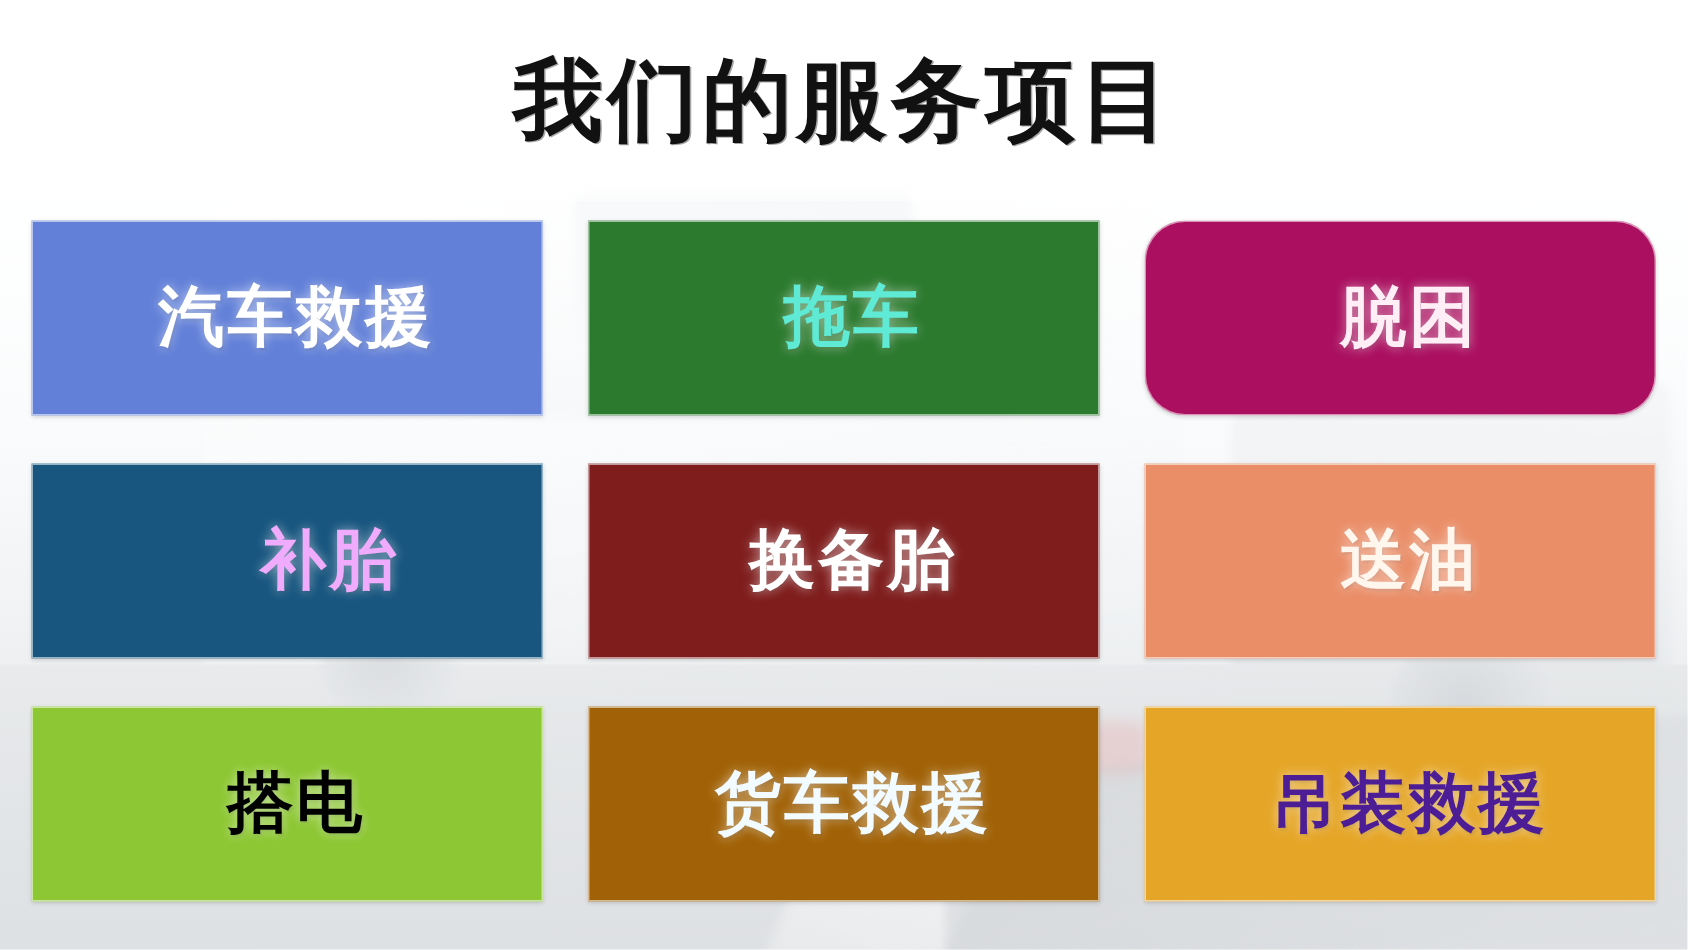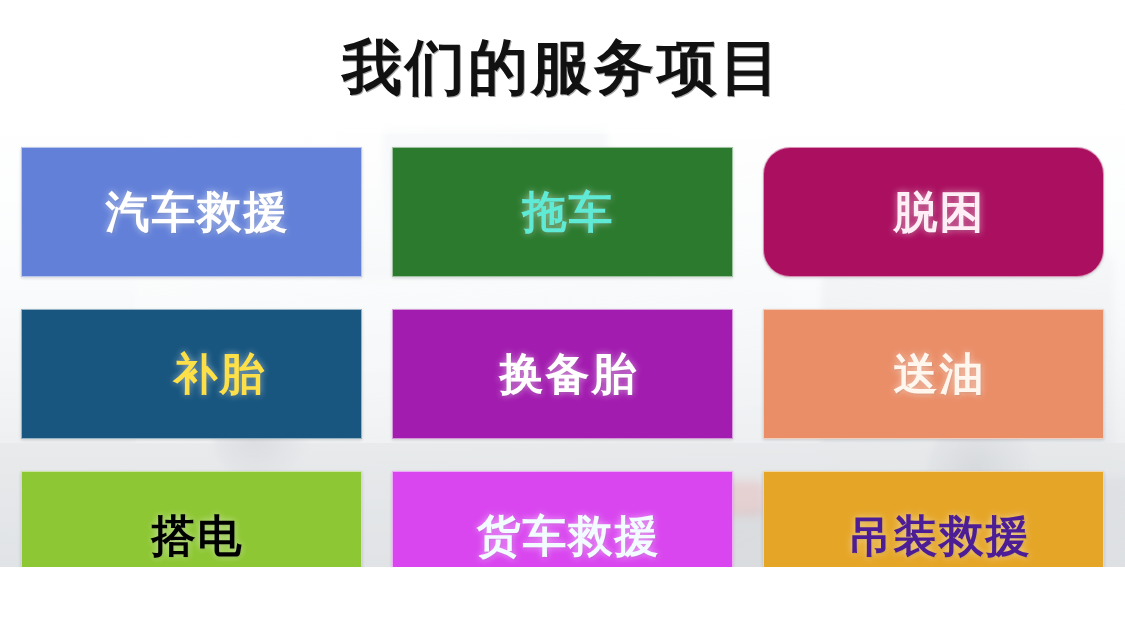--- a/index.html
+++ b/index.html
@@ -8,21 +8,21 @@
     padding: 0;
     background: #ffffff;
   }
   body {
     font-family: "DejaVu Sans", "Liberation Sans", sans-serif;
   }
 
   .poster {
     position: relative;
     width: 1125px;
-    height: 567px;
+    height: 633px;
     overflow: hidden;
     background: #ffffff;
     text-align: center;
   }
 
   
   .backdrop {
     position: absolute;
     left: 0;
     top: 0;
@@ -227,32 +227,32 @@
       <div class="tile" style="background: rgb(98, 128, 216);">
         <span class="tile-label" style="color: rgb(255, 255, 255);">汽车救援</span>
       </div>
       <div class="tile" style="background: rgb(43, 122, 46);">
         <span class="tile-label" style="color: #5eead4;">拖车</span>
       </div>
       <div class="tile" style="background: rgb(171, 16, 96); border-radius: 27px;">
         <span class="tile-label" style="color: rgb(255, 238, 246);">脱困</span>
       </div>
       <div class="tile" style="background: rgb(24, 86, 127);">
-        <span class="tile-label" style="color: #fde047; margin-left: 44px;">补胎</span>
-      </div>
-      <div class="tile" style="background: #a21caf;">
+        <span class="tile-label" style="color: #f0abfc; margin-left: 44px;">补胎</span>
+      </div>
+      <div class="tile" style="background: #7f1d1d;">
         <span class="tile-label" style="color: rgb(255, 255, 255);">换备胎</span>
       </div>
       <div class="tile" style="background: rgb(234, 142, 104);">
         <span class="tile-label" style="color: rgb(255, 246, 238);">送油</span>
       </div>
       <div class="tile" style="background: rgb(141, 199, 51);">
         <span class="tile-label" style="color: #000000;">搭电</span>
       </div>
-      <div class="tile" style="background: #d946ef;">
+      <div class="tile" style="background: #a16207;">
         <span class="tile-label" style="color: rgb(242, 251, 255);">货车救援</span>
       </div>
       <div class="tile" style="background: rgb(229, 166, 40);">
         <span class="tile-label" style="color: #4c1d95;">吊装救援</span>
       </div>
     </div>
 
 </div>
 
 </body></html>

